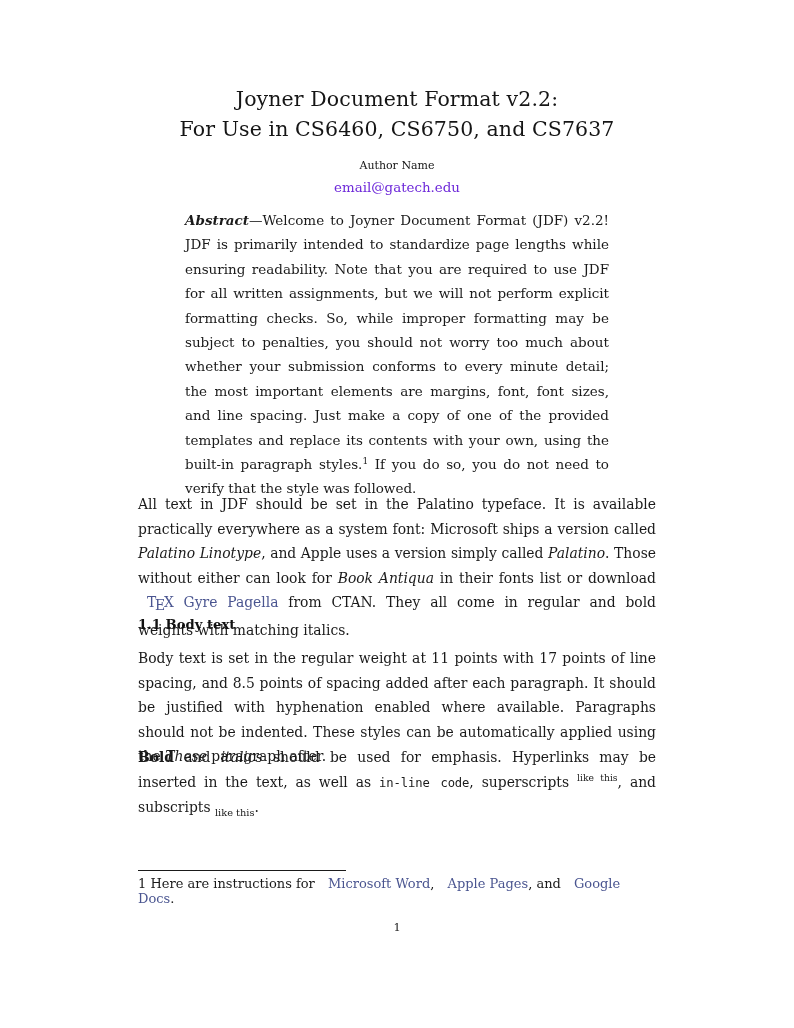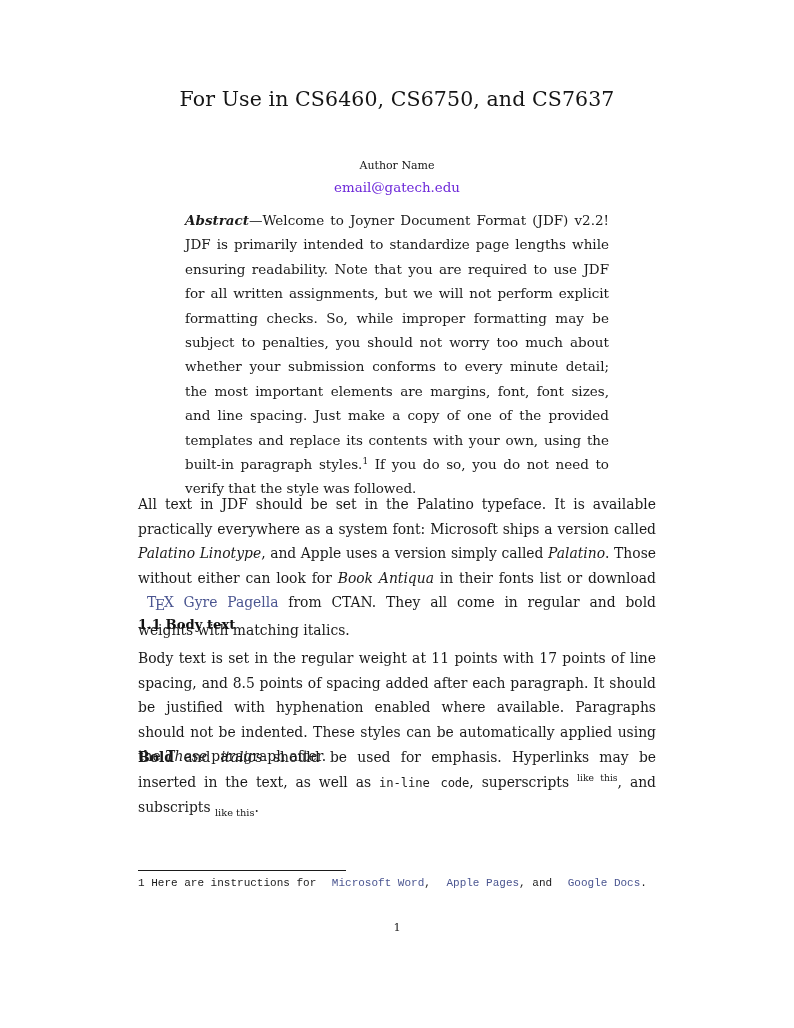--- a/index.html
+++ b/index.html
@@ -145,43 +145,43 @@
     top: 870px;
     width: 208px;
     height: 1px;
     background: #1a1a1a;
   }
   .footnote {
     position: absolute;
     left: 138px;
     top: 876px;
     width: 518px;
-    font-size: 11px;
+    font-size: 13px;
     line-height: 15px;
     color: #1a1a1a;
-    font-family: Liberation Mono, monospace;
   }
 
   
   .page-number {
     position: absolute;
     left: 138px;
     top: 920px;
     width: 518px;
     text-align: center;
     font-size: 11.4px;
     color: #1a1a1a;
   }
 </style>
 </head>
 <body>
 
 <div class="page">
 
   <div class="title-block">
+    <div class="doc-title-line">Joyner Document Format v2.2:</div>
     <div class="doc-title-line">For Use in CS6460, CS6750, and CS7637</div>
   </div>
 
   <div class="author-block">
     <div class="author-name">Author Name</div>
     <div class="author-email">email@gatech.edu</div>
   </div>
 
   <div class="abstract">
     <span class="lead" style="font-weight:bold;font-style:italic;">Abstract</span><span>—</span><span>Welcome to Joyner Document Format (JDF) v2.2! JDF is primarily intended to standardize page lengths while ensuring readability. Note that you are required to use JDF for all written assignments, but we will not perform explicit formatting checks. So, while improper formatting may be subject to penalties, you should not worry too much about whether your submission conforms to every minute detail; the most important elements are margins, font, font sizes, and line spacing. Just make a copy of one of the provided templates and replace its contents with your own, using the built-in paragraph styles.</span><span class="fnmark">1</span><span> If you do so, you do not need to verify that the style was followed.</span>

